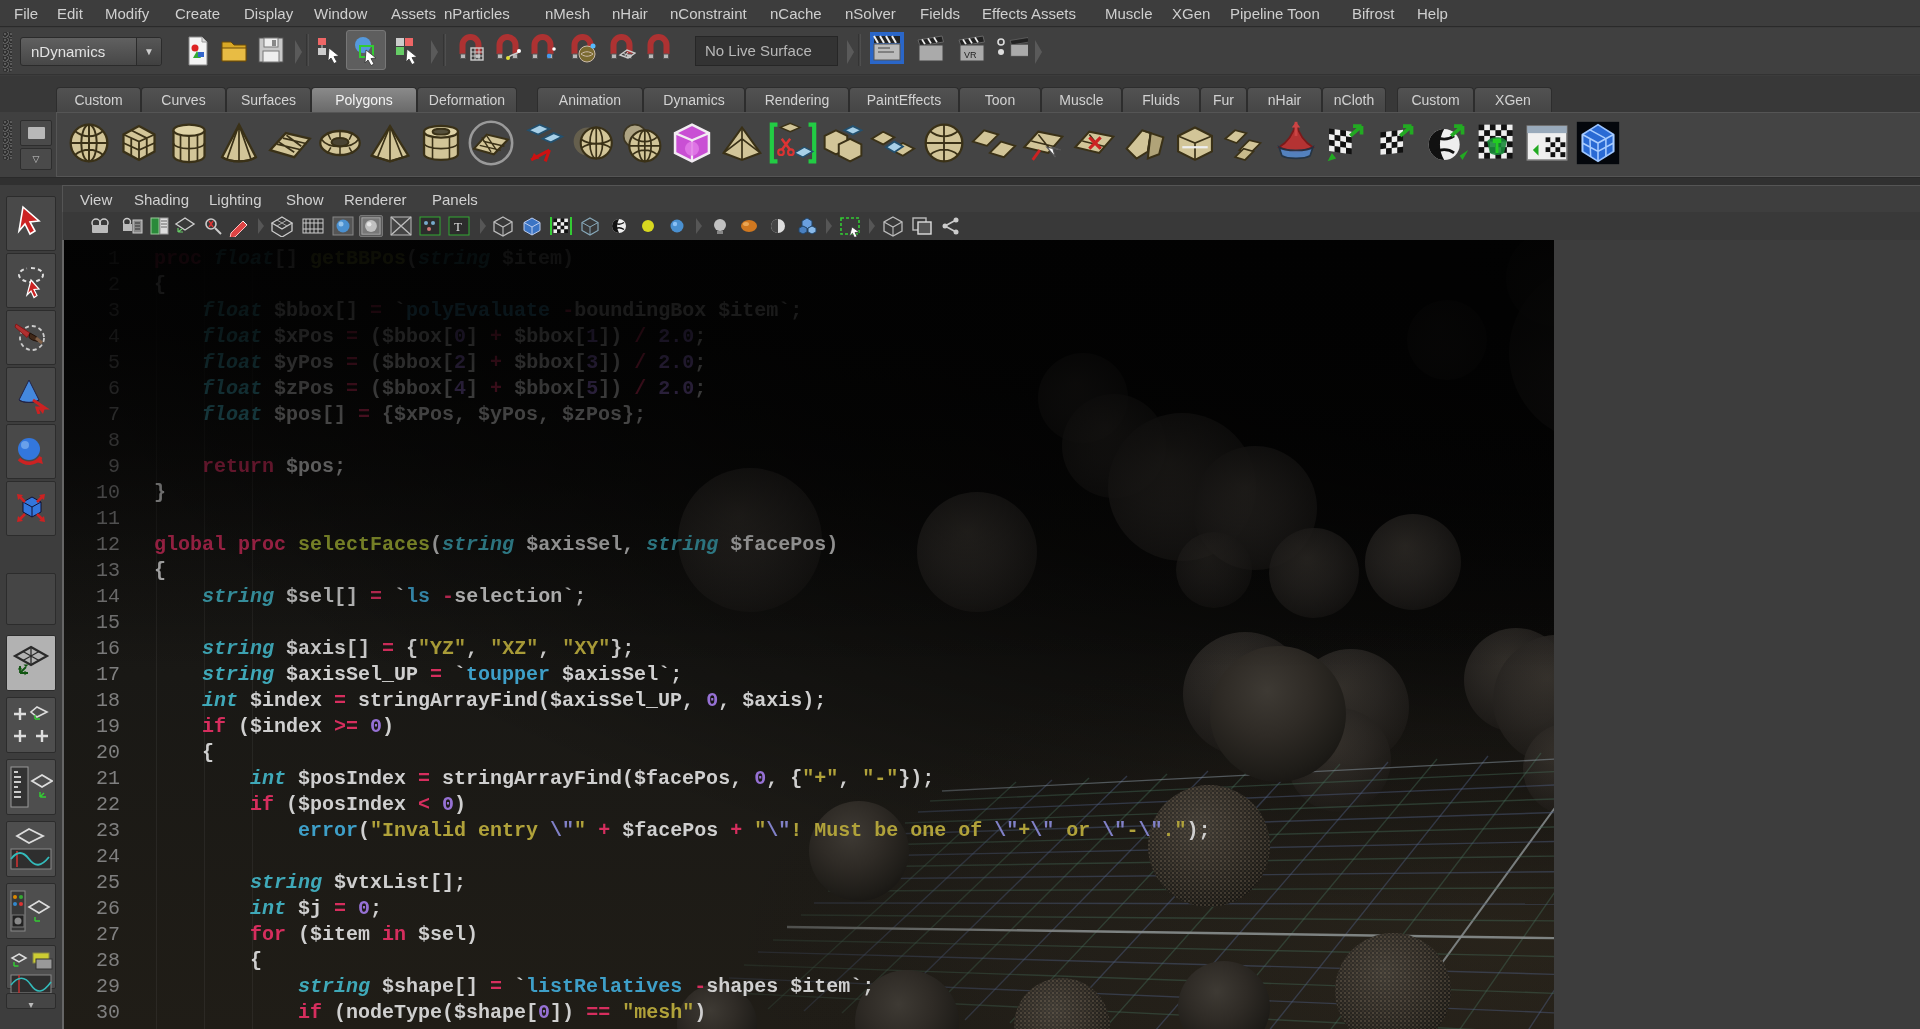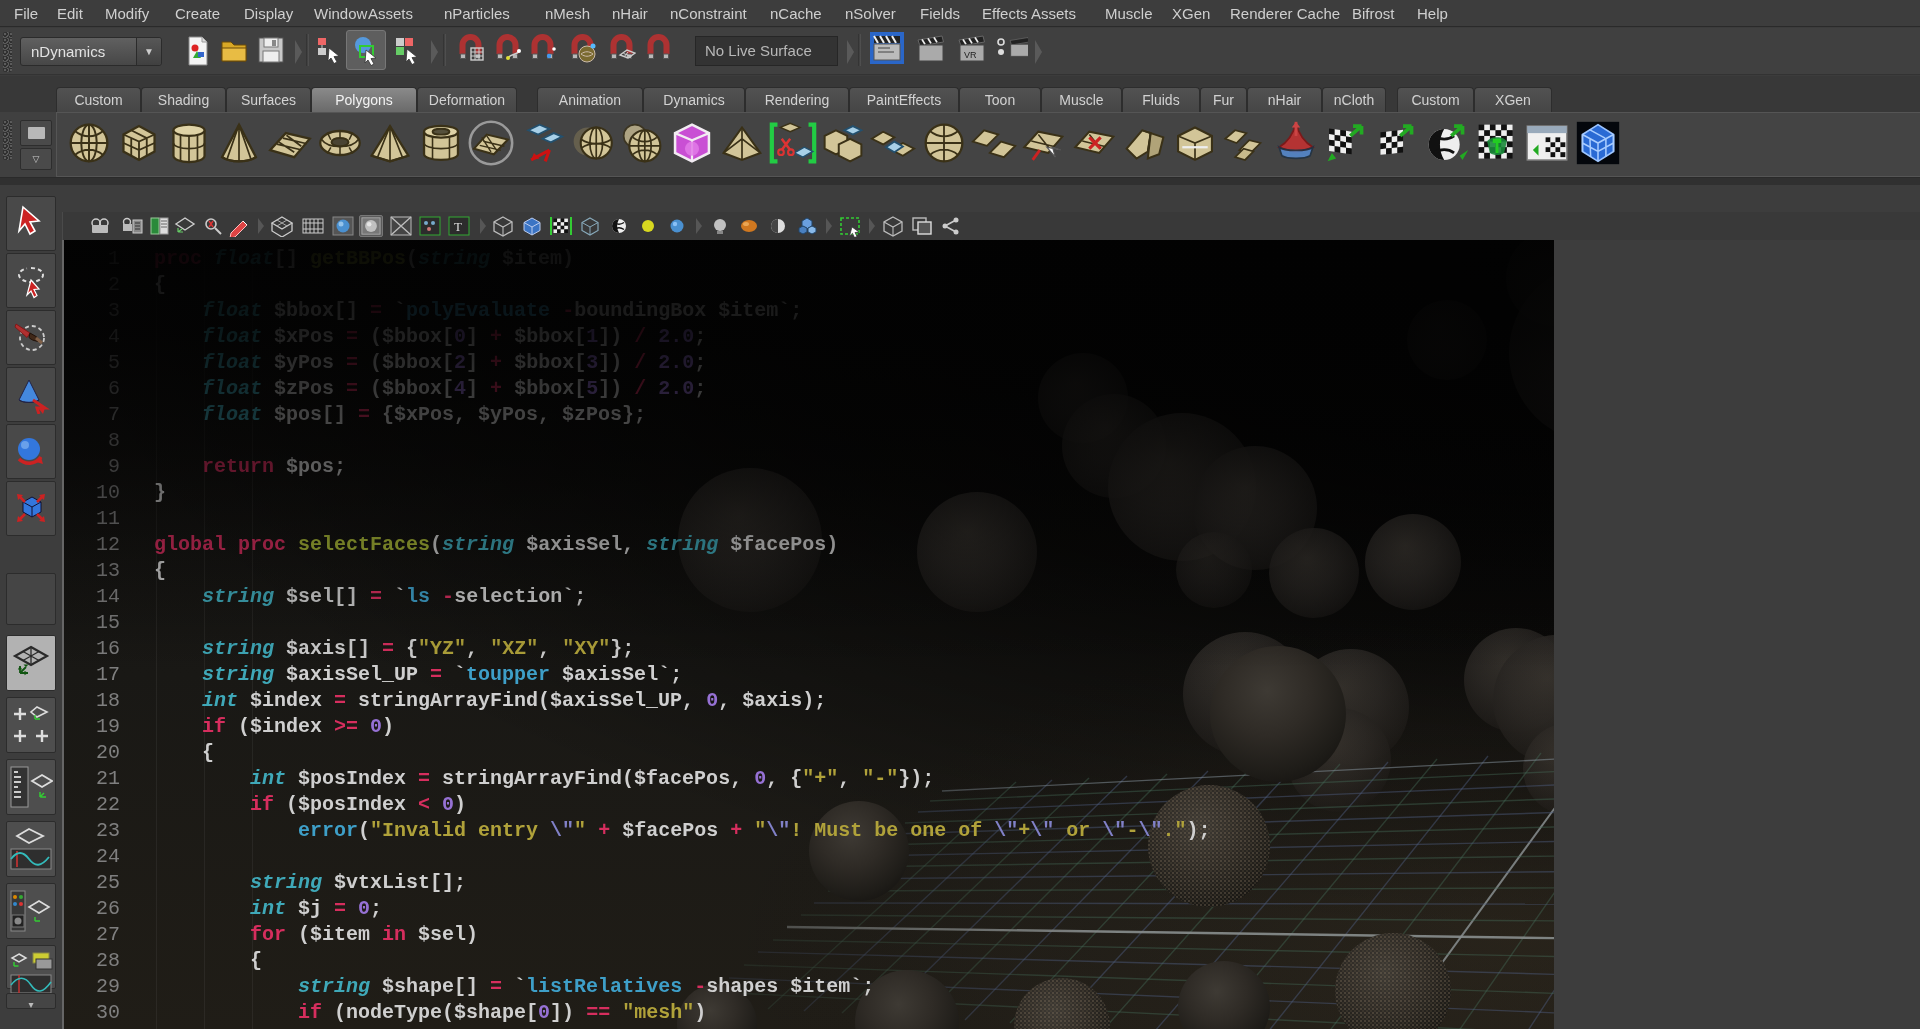--- a/index.html
+++ b/index.html
@@ -40,32 +40,32 @@
 #fade{width:1858px;height:430px;background:linear-gradient(rgba(2,2,2,.95) 0,rgba(2,2,2,.86) 22%,rgba(2,2,2,.62) 48%,rgba(2,2,2,.26) 75%,rgba(2,2,2,0) 100%)}
 </style></head>
 <body>
 <div id="menubar">
     <span class="mi" style="left:14px">File</span>
     <span class="mi" style="left:57px">Edit</span>
     <span class="mi" style="left:105px">Modify</span>
     <span class="mi" style="left:175px">Create</span>
     <span class="mi" style="left:244px">Display</span>
     <span class="mi" style="left:314px">Window</span>
-    <span class="mi" style="left:368px">Assets</span>
+    <span class="mi" style="left:391px">Assets</span>
     <span class="mi" style="left:444px">nParticles</span>
     <span class="mi" style="left:545px">nMesh</span>
     <span class="mi" style="left:612px">nHair</span>
     <span class="mi" style="left:670px">nConstraint</span>
     <span class="mi" style="left:770px">nCache</span>
     <span class="mi" style="left:845px">nSolver</span>
     <span class="mi" style="left:920px">Fields</span>
     <span class="mi" style="left:982px">Effects Assets</span>
     <span class="mi" style="left:1105px">Muscle</span>
     <span class="mi" style="left:1172px">XGen</span>
-    <span class="mi" style="left:1230px">Renderer Cache</span>
+    <span class="mi" style="left:1230px">Pipeline Toon</span>
     <span class="mi" style="left:1352px">Bifrost</span>
     <span class="mi" style="left:1417px">Help</span>
   </div>
 <div id="toolbar">
     <span class="grip"></span>
     <div id="dropdown">nDynamics<span class="db">▼</span></div>
     <svg class="tico" style="left:183px;top:6px" width="30" height="34" viewBox="0 0 30 34">
       <path d="M6 3h13l5 5v23H6z" fill="#f4f4f4" stroke="#888"></path>
       <path d="M19 3v5h5" fill="#ddd" stroke="#999"></path>
       <circle cx="12" cy="14" r="3.5" fill="#d22"></circle>
@@ -180,21 +180,21 @@
         <path d="M4 6l24-4 1.5 6L6 12z" fill="#222" stroke="#666"></path>
         <rect x="5" y="11" width="24" height="16" fill="#aaa" stroke="#444"></rect>
       </g>
     </svg>
     <svg class="tico" style="left:1032px;top:10px" width="12" height="28" viewBox="0 0 12 28">
       <path d="M3 2l7 12-7 12z" fill="#5a5a5a"></path>
     </svg>
   </div>
 <div id="tabrow">
     <span class="tab" style="left:56px;width:85px">Custom</span>
-    <span class="tab" style="left:141px;width:85px">Shading</span>
+    <span class="tab" style="left:141px;width:85px">Curves</span>
     <span class="tab" style="left:226px;width:85px">Surfaces</span>
     <span class="tab sel" style="left:311px;width:106px">Polygons</span>
     <span class="tab" style="left:417px;width:100px">Deformation</span>
     <span class="tab" style="left:537px;width:106px">Animation</span>
     <span class="tab" style="left:643px;width:102px">Dynamics</span>
     <span class="tab" style="left:745px;width:104px">Rendering</span>
     <span class="tab" style="left:849px;width:110px">PaintEffects</span>
     <span class="tab" style="left:959px;width:82px">Toon</span>
     <span class="tab" style="left:1041px;width:81px">Muscle</span>
     <span class="tab" style="left:1122px;width:78px">Fluids</span>
@@ -589,20 +589,28 @@
             <rect x="0" y="0" width="16" height="10" fill="#cc3" stroke="#884"></rect>
             <rect x="3" y="6" width="16" height="10" fill="#999" stroke="#333"></rect>
           </g>
           <rect x="2" y="24" width="40" height="18" fill="#2e2e2e" stroke="#888"></rect>
           <path d="M10 24v18" stroke="#c33" stroke-width="1.4"></path>
           <path d="M2 34c7-9 14-9 20 0s12 8 20-3" stroke="#3bb" stroke-width="1.6" fill="none"></path>
         </svg></div>
       <div class="tbtn" style="top:808px;height:16px;background:#454545;text-align:center"><span style="color:#bbb;font-size:10px;line-height:14px">▾</span></div>
     </div>
 <div id="panel">
+<div id="pmenu">
+        <span class="mi" style="left:17px">View</span>
+        <span class="mi" style="left:71px">Shading</span>
+        <span class="mi" style="left:146px">Lighting</span>
+        <span class="mi" style="left:223px">Show</span>
+        <span class="mi" style="left:281px">Renderer</span>
+        <span class="mi" style="left:369px">Panels</span>
+      </div>
 <div id="picons">
         <svg class="pico" style="left:25px;" width="24" height="22" viewBox="0 0 24 22">
           <circle cx="8" cy="8" r="4" fill="none" stroke="#ccc" stroke-width="1.5"></circle>
           <circle cx="16" cy="8" r="4" fill="none" stroke="#ccc" stroke-width="1.5"></circle>
           <rect x="4" y="10" width="16" height="8" rx="1" fill="#bbb"></rect>
         </svg>
         <svg class="pico" style="left:57px;" width="24" height="22" viewBox="0 0 24 22">
           <circle cx="7" cy="7" r="3.5" fill="none" stroke="#ccc" stroke-width="1.4"></circle>
           <rect x="3" y="9" width="9" height="7" fill="#bbb"></rect>
           <rect x="13" y="5" width="9" height="13" fill="#888" stroke="#ccc"></rect>

